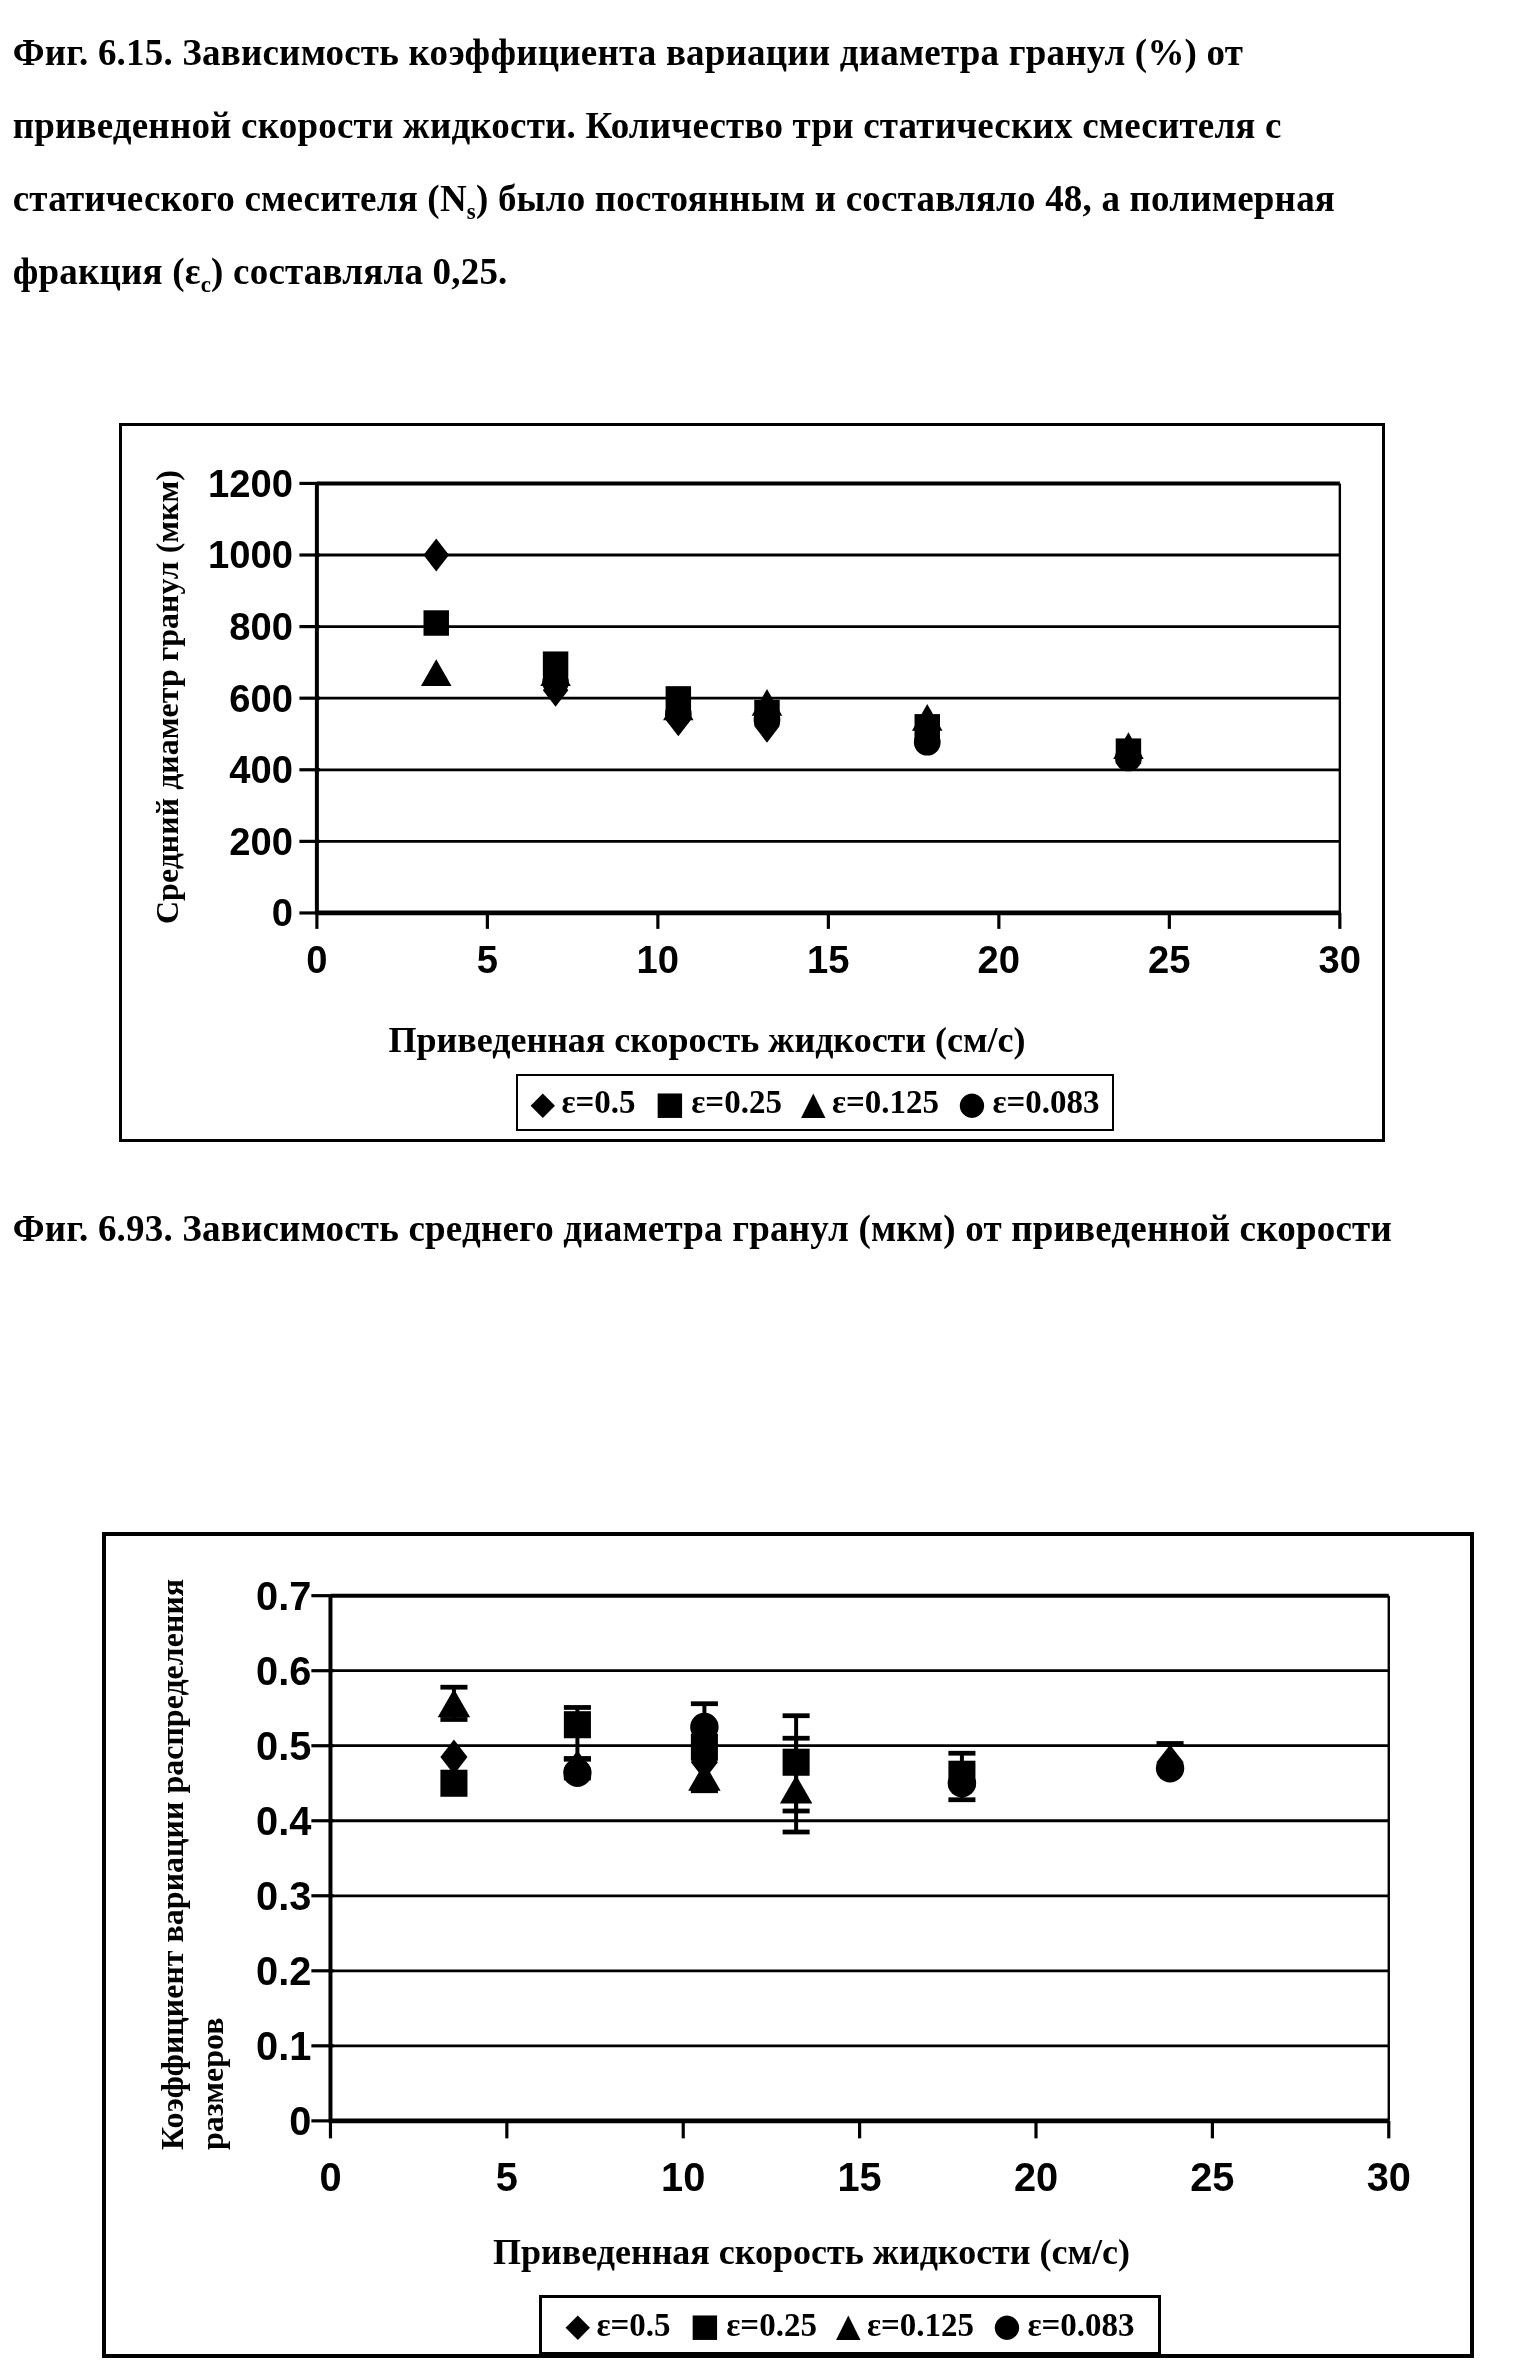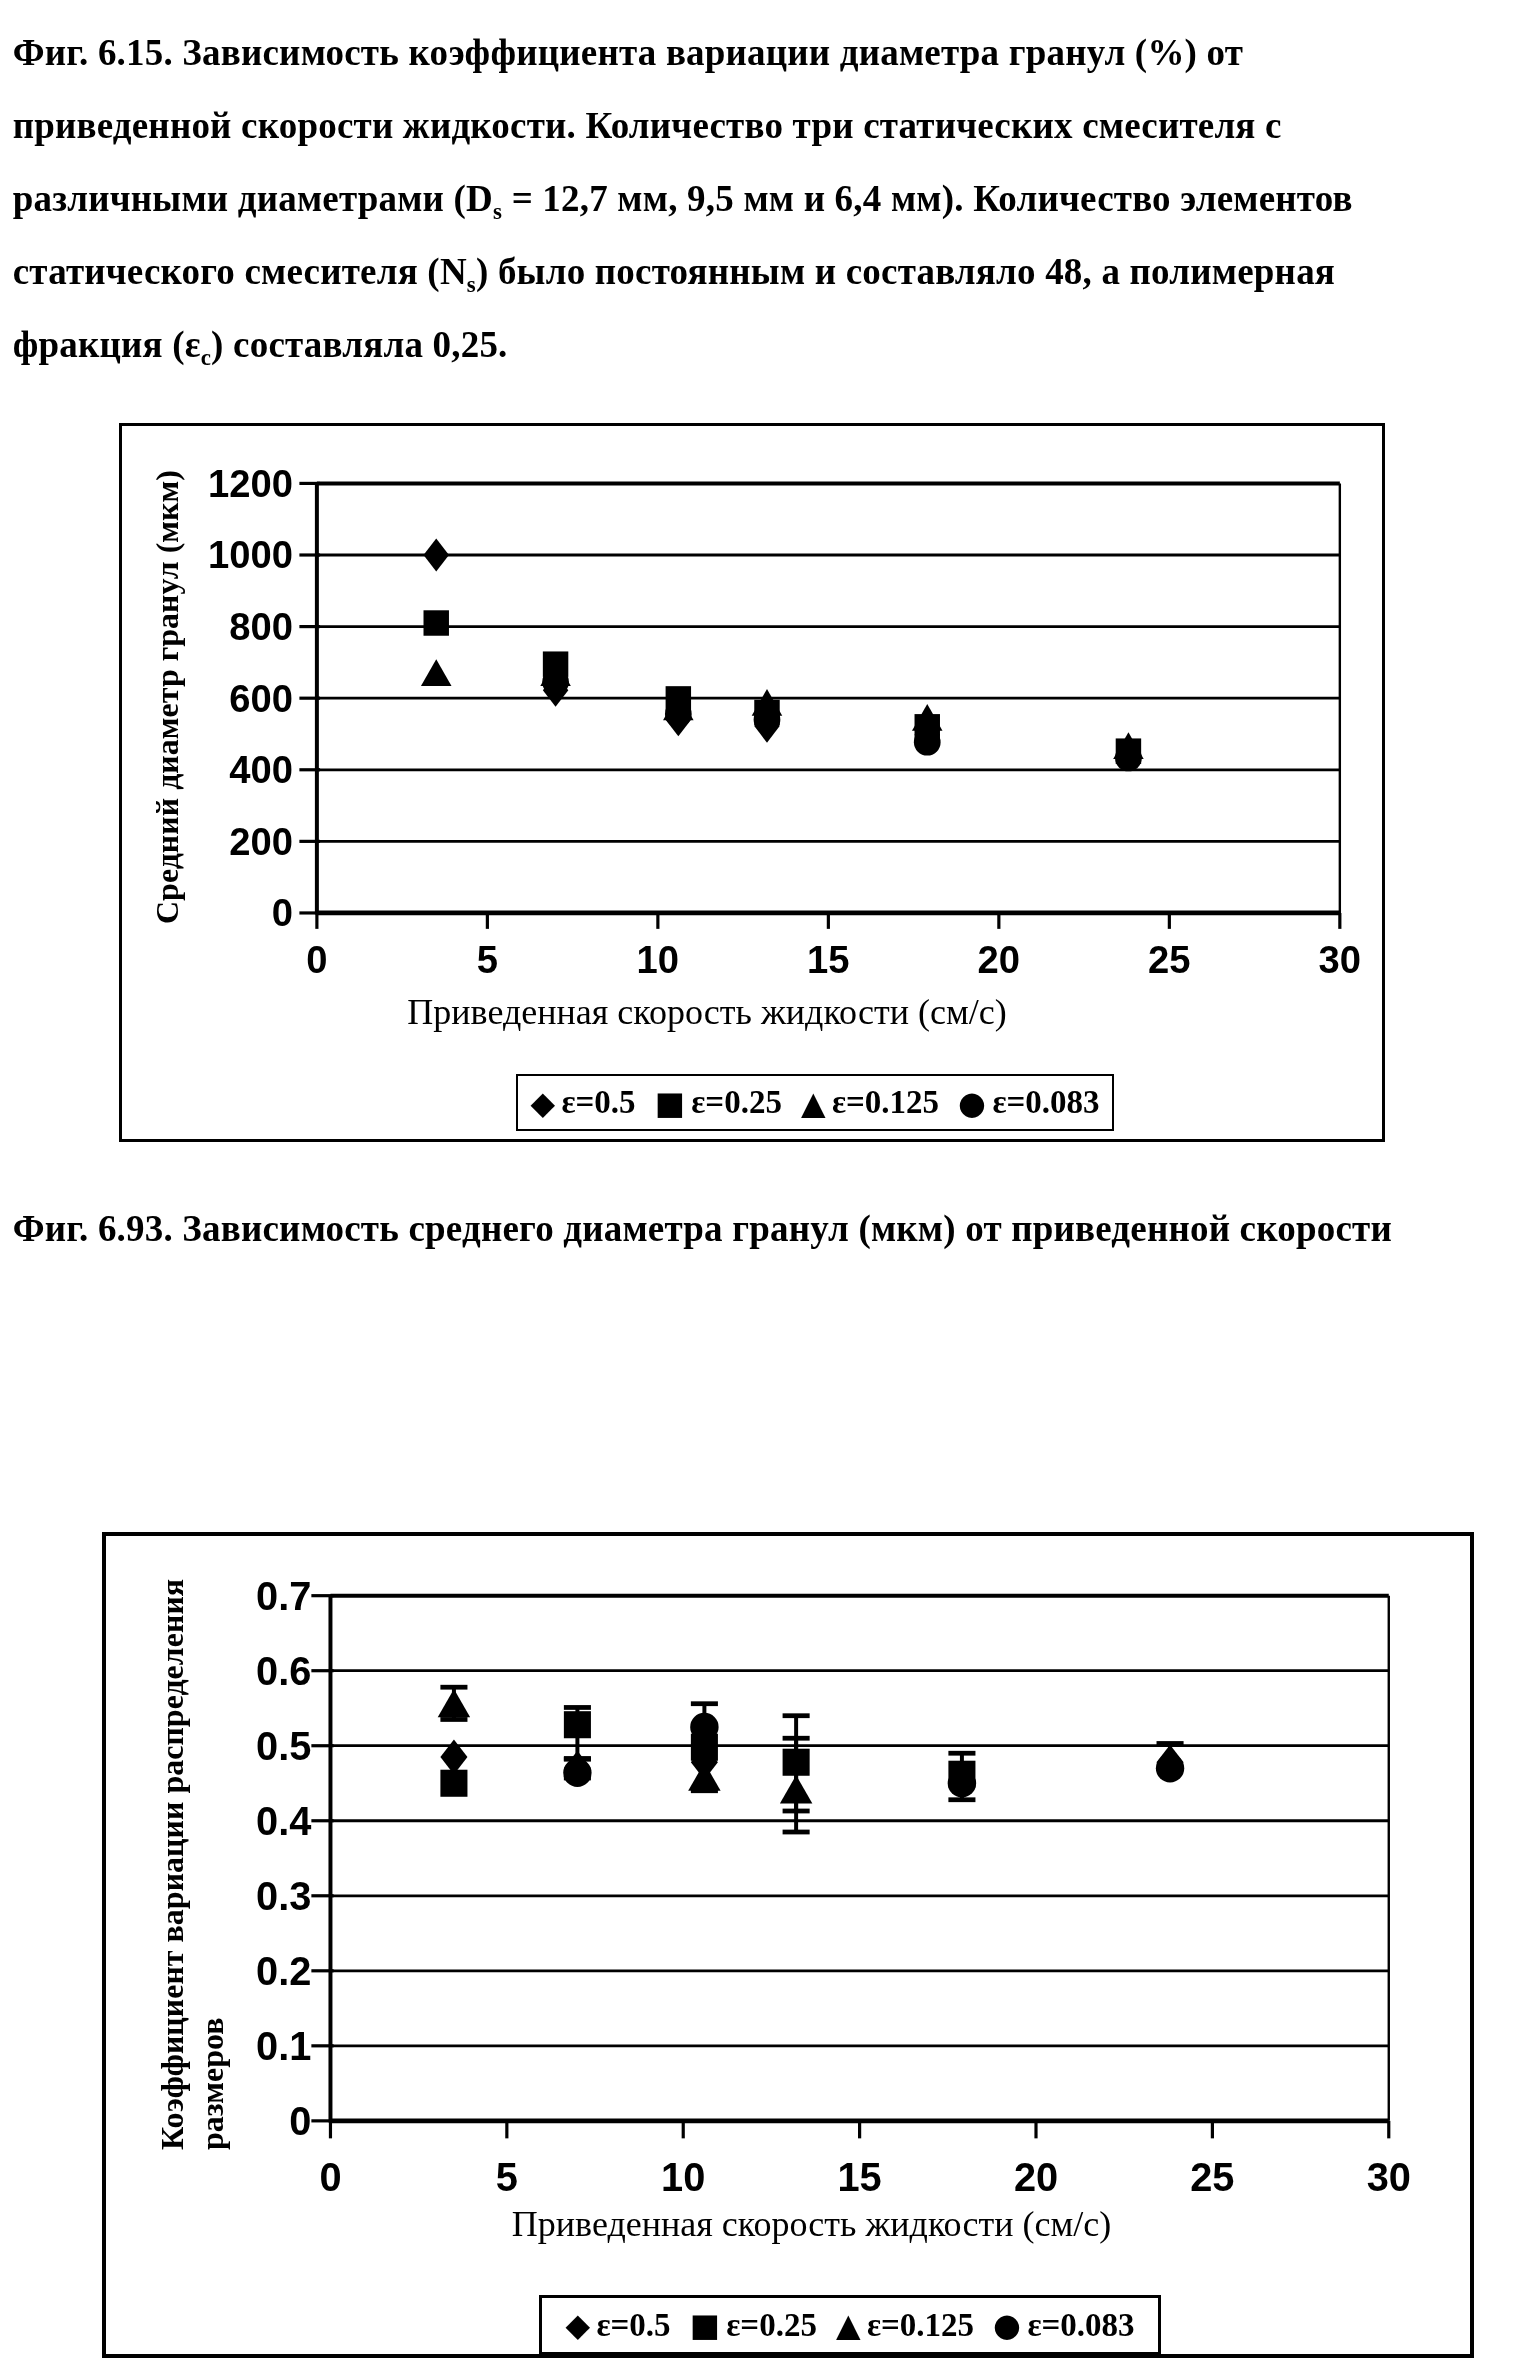--- a/index.html
+++ b/index.html
@@ -9,34 +9,33 @@
            font-weight:bold;letter-spacing:0.2px;white-space:nowrap;}
   .caption div{height:73px;}
   sub{font-size:.62em;}
   .chart-box{position:absolute;border:3.2px solid #000;background:#fff;}
   #box-616{border-width:4px;}
   .chart-box svg{position:absolute;left:0;top:0;}
   .vlabel{position:absolute;transform:rotate(-90deg);transform-origin:0 0;
           font-weight:bold;white-space:nowrap;}
   .vlabel-1{font-size:32px;}
   .vlabel-2{font-size:32px;line-height:40px;}
-  .xlabel{position:absolute;text-align:center;font-weight:normal;font-size:36px;white-space:nowrap;}
+  .xlabel{position:absolute;text-align:center;font-weight:bold;font-size:36px;white-space:nowrap;margin-top:28px;}
   .legend{position:absolute;border:2.4px solid #000;display:flex;align-items:center;
           justify-content:center;gap:19px;font-weight:bold;font-size:33px;background:#fff;}
   #legend-616{border-width:3.2px;}
   .legend .item{display:flex;align-items:center;gap:6.4px;white-space:nowrap;}
   .legend .glyph{font-family:"DejaVu Sans",sans-serif;font-size:32px;line-height:1;}
 </style>
 </head>
 <body>
 
 <div class="caption" id="cap-615" style="top:16px">
   <div>Фиг. 6.15. Зависимость коэффициента вариации диаметра гранул (%) от</div>
   <div>приведенной скорости жидкости. Количество три статических смесителя с</div>
-  <div>различными диаметрами (D<sub>s</sub> = 12,7 мм, 9,5 мм и 6,4 мм). Количество элементов</div>
   <div>статического смесителя (N<sub>s</sub>) было постоянным и составляло 48, а полимерная</div>
   <div>фракция (ε<sub>c</sub>) составляла 0,25.</div>
 </div>
 
 <div class="chart-box" id="box-615" style="left:119px;top:423px;width:1260px;height:713px">
   <svg id="svg-615" width="1260" height="713" viewBox="0 0 1584 896">
       <line x1="245" y1="612" x2="1531" y2="612" stroke="#000000" stroke-width="6"></line>
       <line x1="223" y1="612" x2="249" y2="612" stroke="#000000" stroke-width="4"></line>
       <text x="215" y="612" text-anchor="end" dominant-baseline="central" font-family="&quot;Liberation Sans&quot;,sans-serif" font-weight="bold" font-size="48" fill="#000000">0</text>
       <line x1="245" y1="522" x2="1531" y2="522" stroke="#000000" stroke-width="3.5"></line>

